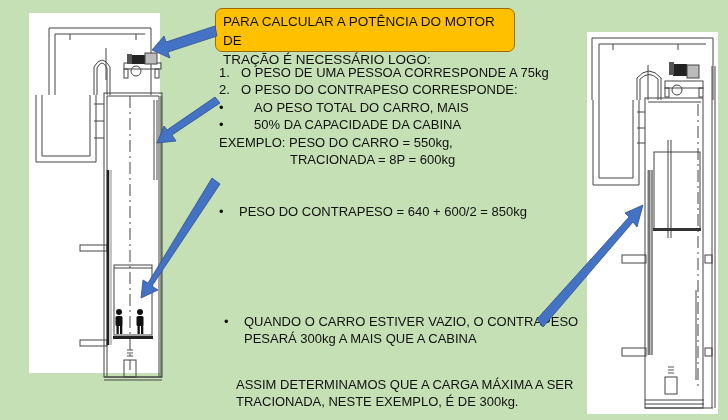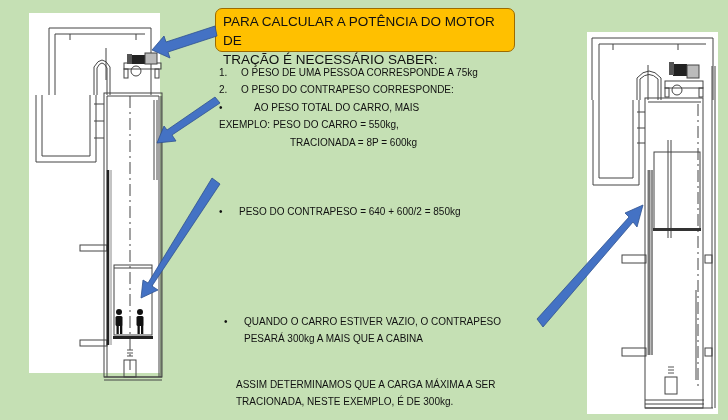--- a/index.html
+++ b/index.html
@@ -1,20 +1,20 @@
 <!DOCTYPE html>
 <html><head>
 <meta charset="utf-8">
 <style>
   html, body { margin:0; padding:0; }
   body { width:728px; height:420px; overflow:hidden; background:#c5e0b4; position:relative; font-family:"Liberation Sans", sans-serif; color:#111; }
   .slide { position:absolute; left:16px; top:0; width:728px; height:311px; background:#c5e0b4; }
   .drawing { position:absolute; background:#fff; }
   .callout { position:absolute; left:199px; top:8px; width:300px; height:44px; background:#ffc000; border:1px solid #9c6b00; border-radius:7px; box-sizing:border-box; padding:3px 7px; font-size:13.5px; line-height:19px; color:#111; }
-  .body-text { position:absolute; font-size:10px; line-height:17.4px; white-space:nowrap; color:#111; }
+  .body-text { position:absolute; font-size:13px; line-height:17.4px; white-space:nowrap; color:#111; }
   .num { display:inline-block; width:22px; }
   .bul { display:inline-block; width:14px; }
   .arrows { position:absolute; left:0; top:0; }
 </style>
 </head>
 <body>
 
 <div class="slide">
 
   <svg width="728" height="420" style="position:absolute;left:0;top:0;">
@@ -154,27 +154,28 @@
 
     <g stroke="#555" stroke-width="1">
       <line x1="652" y1="373" x2="658" y2="373"></line>
       <line x1="652" y1="370" x2="658" y2="370"></line>
       <line x1="652" y1="367" x2="658" y2="367"></line>
     </g>
   </svg>
 
   <div class="callout">
     <div>PARA CALCULAR A POTÊNCIA DO MOTOR DE</div>
-    <div>TRAÇÃO É NECESSÁRIO SABER:</div>
+    <div>TRAÇÃO É NECESSÁRIO LOGO:</div>
   </div>
 
   <div class="body-text" style="left:203px;top:64px;">
     <div><span class="num">1.</span><span>O PESO DE UMA PESSOA CORRESPONDE A 75kg</span></div>
     <div><span class="num">2.</span><span>O PESO DO CONTRAPESO CORRESPONDE:</span></div>
     <div><span class="num" style="width:35px">•</span><span>AO PESO TOTAL DO CARRO, MAIS</span></div>
+    <div><span class="num" style="width:35px">•</span><span>50% DA CAPACIDADE DA CABINA</span></div>
     <div>EXEMPLO: PESO DO CARRO = 550kg,</div>
     <div style="padding-left:71px">TRACIONADA = 8P = 600kg</div>
   </div>
 
   <div class="body-text" style="left:203px;top:203px;">
     <span class="bul" style="width:20px">•</span><span>PESO DO CONTRAPESO = 640 + 600/2 = 850kg</span>
   </div>
   <div class="body-text" style="left:208px;top:313px;">
     <div><span class="bul" style="width:20px">•</span><span>QUANDO O CARRO ESTIVER VAZIO, O CONTRAPESO</span></div>
     <div style="padding-left:20px">PESARÁ 300kg A MAIS QUE A CABINA</div>

